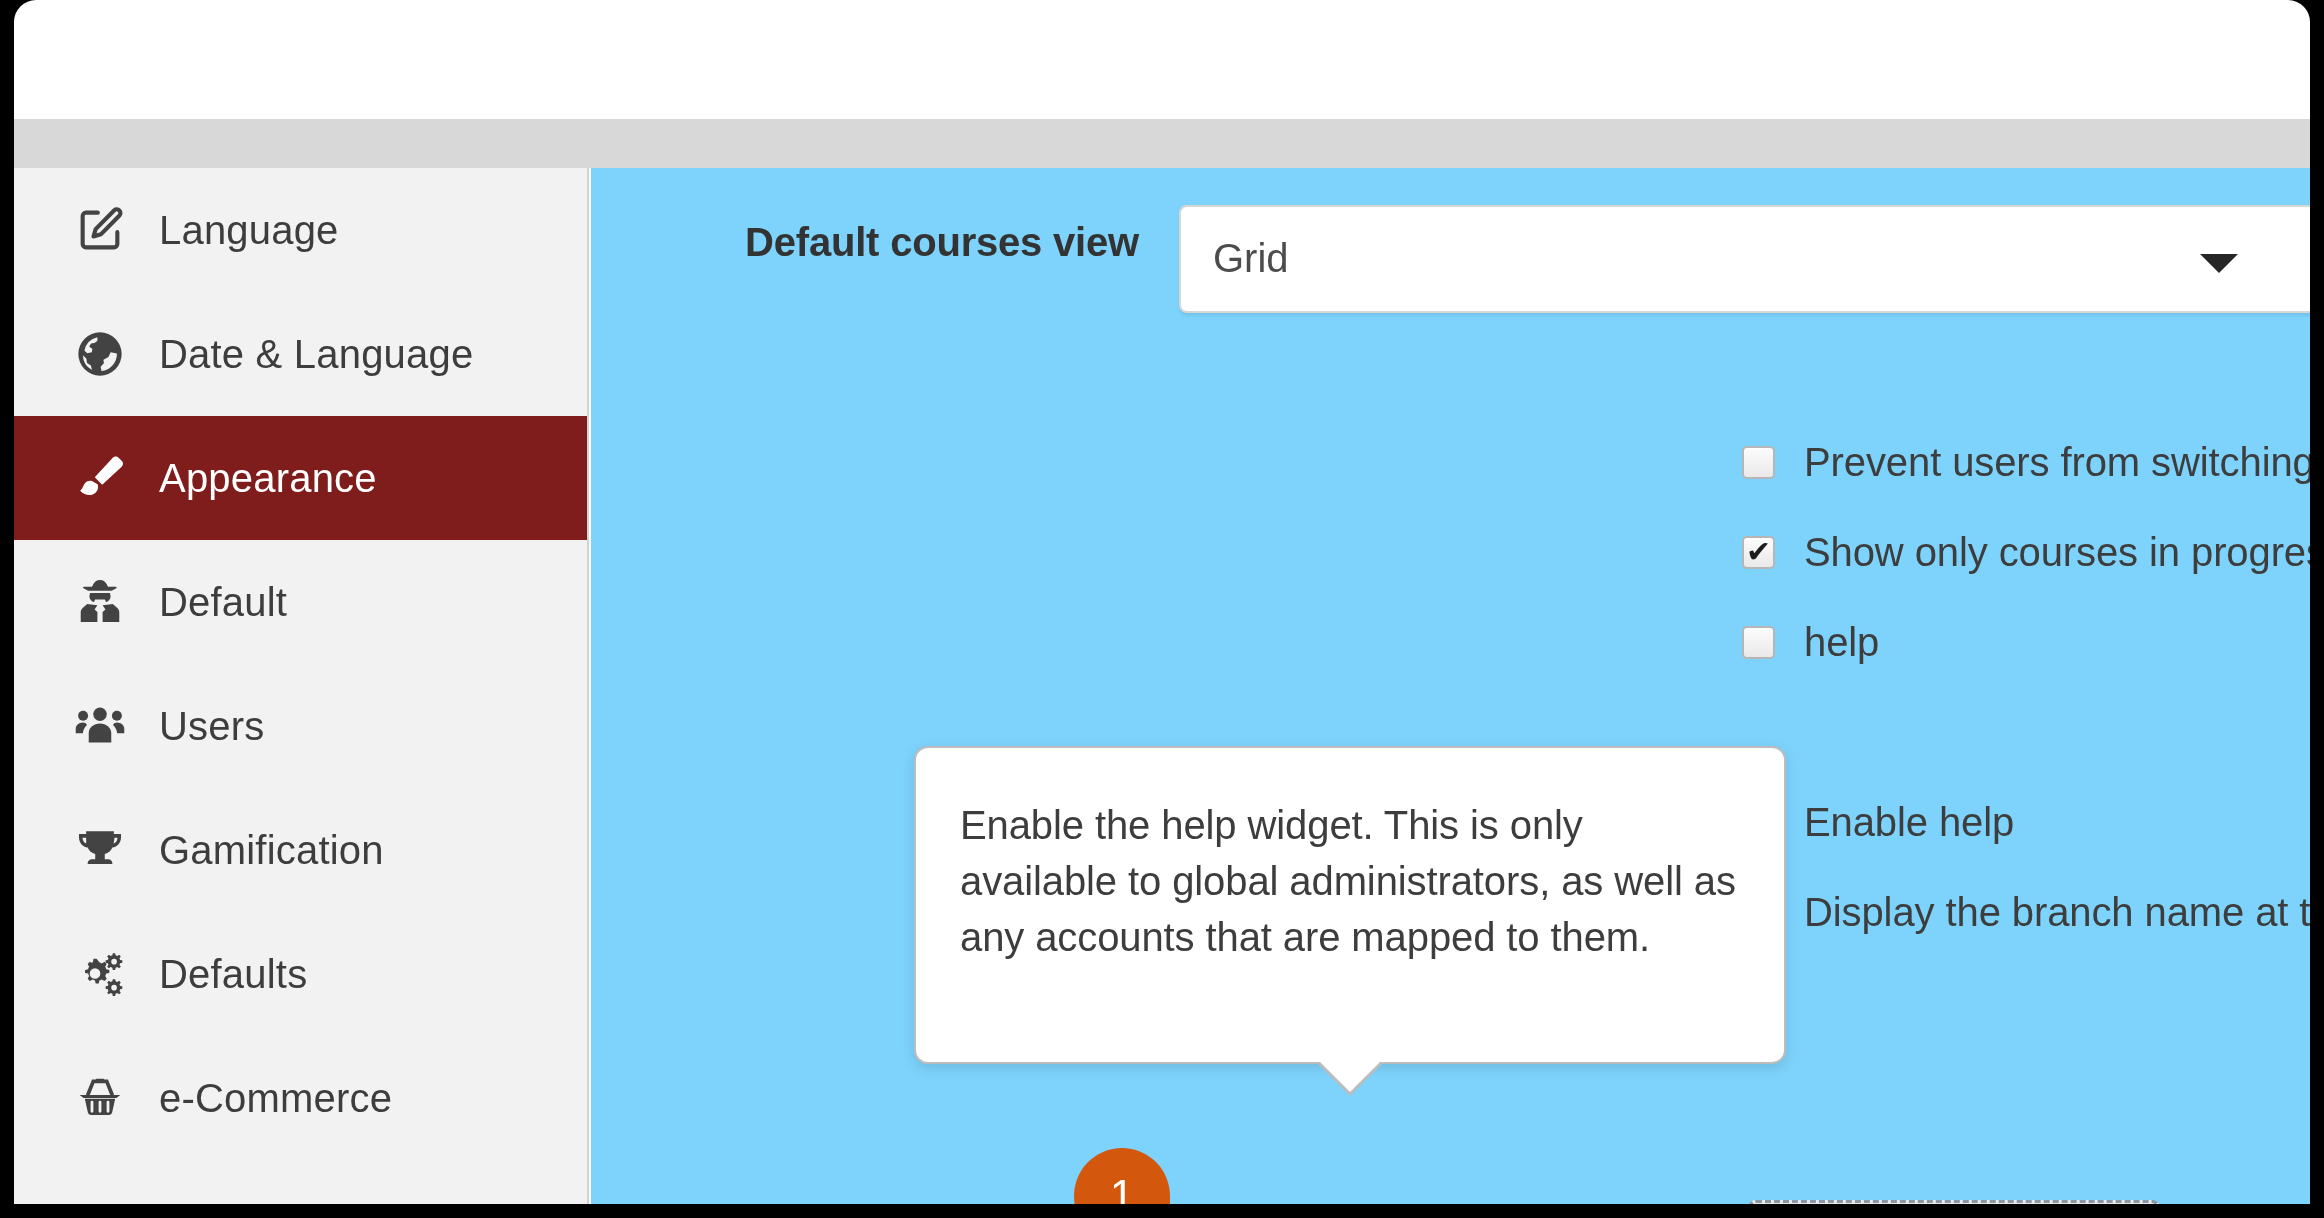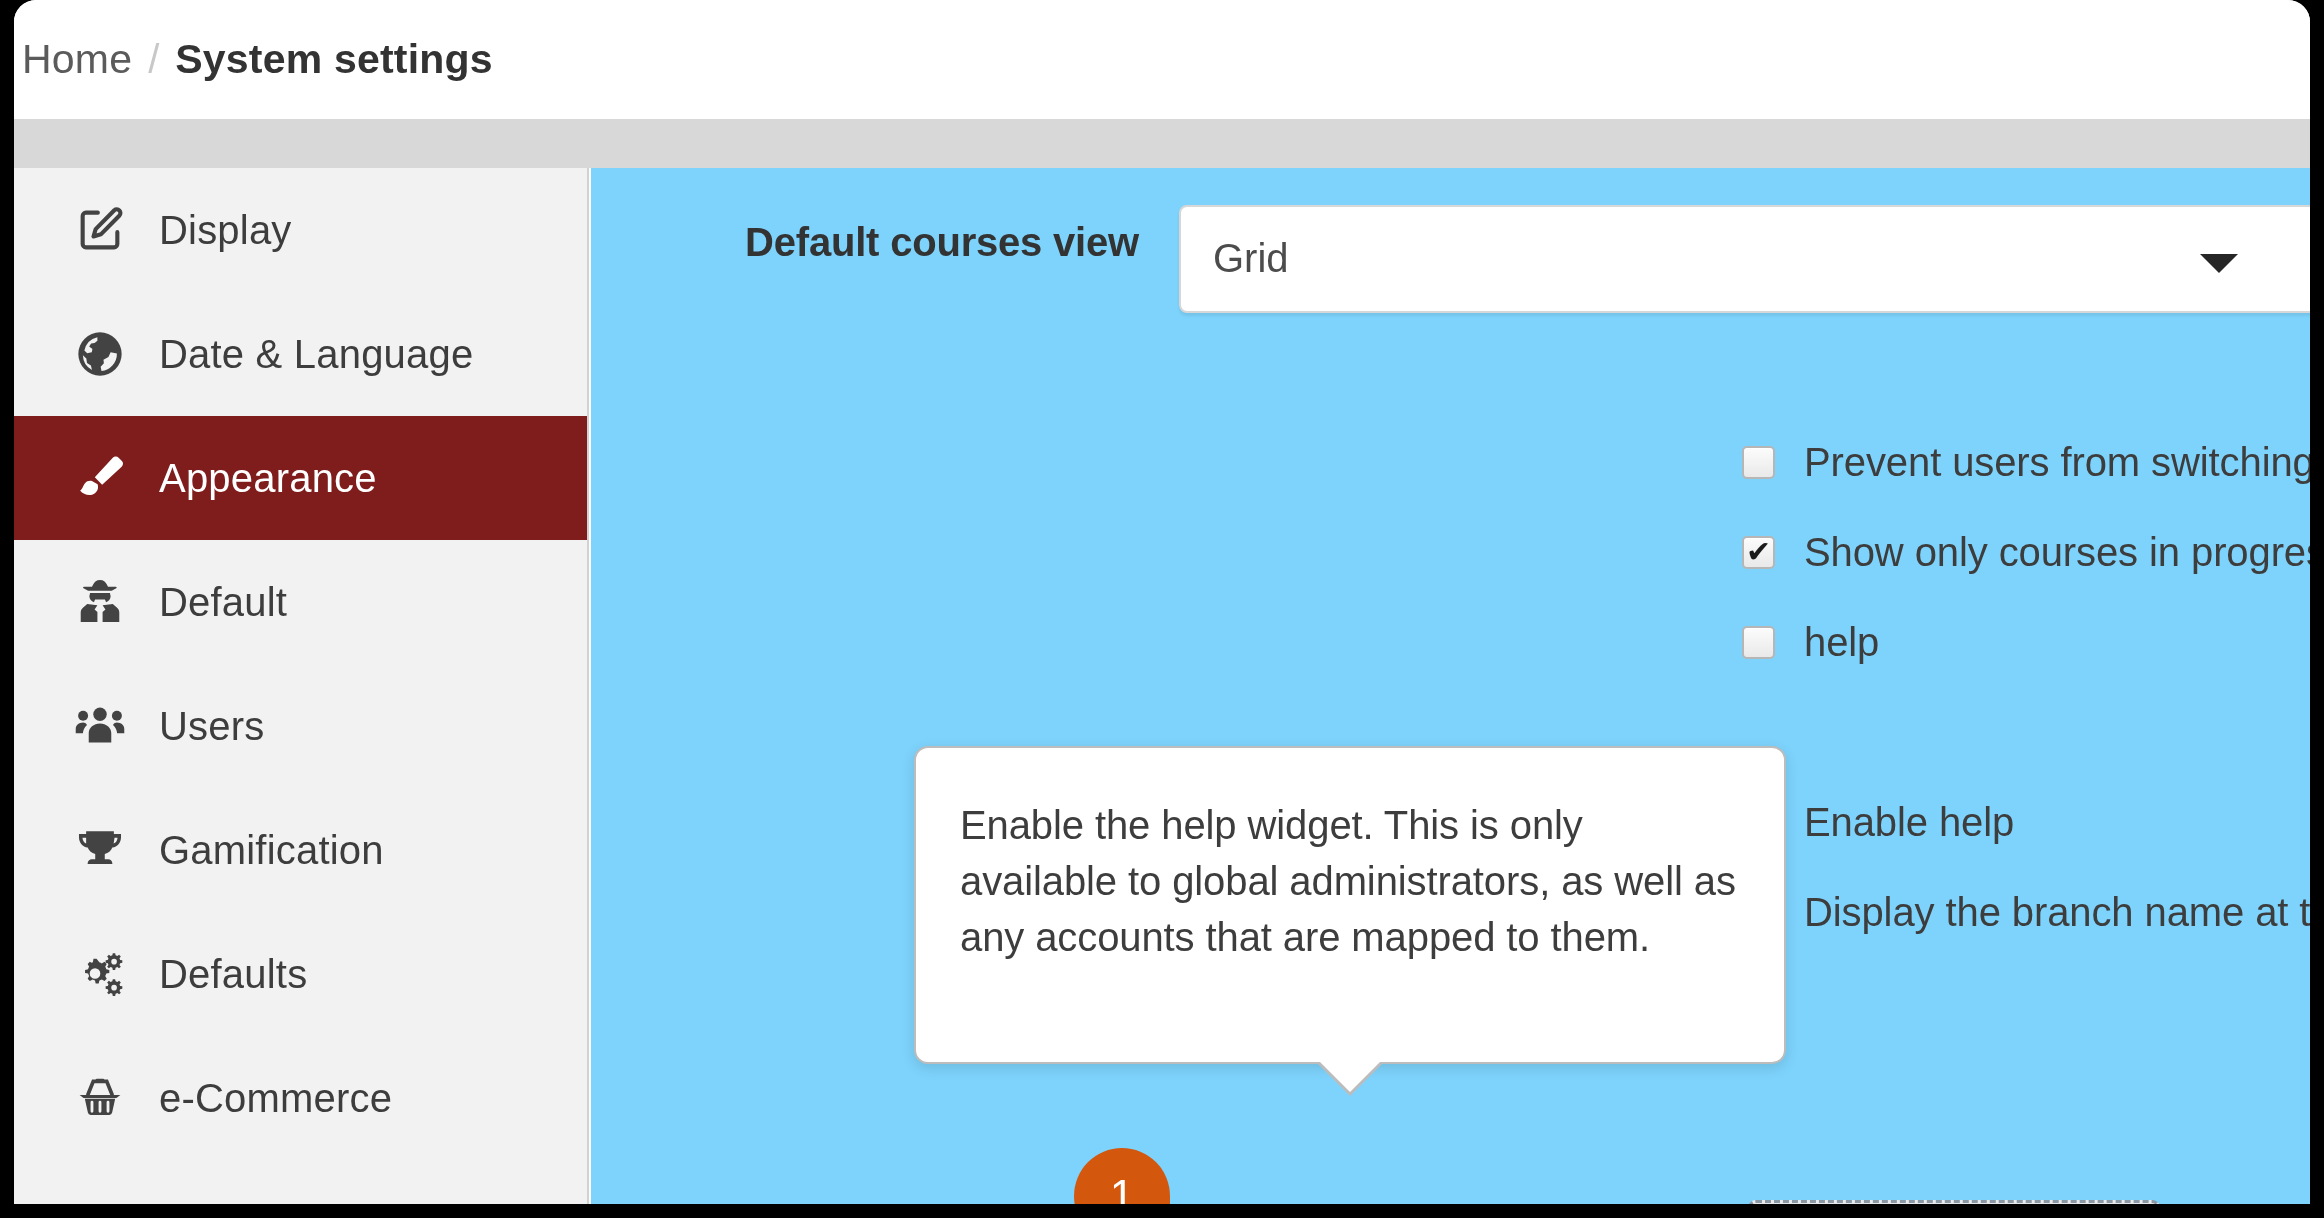--- a/index.html
+++ b/index.html
@@ -260,40 +260,35 @@
     font-weight: 400;
     transform: rotate(-90deg);
   }
 </style>
 </head>
 <body>
 
 <div id="frame">
 <div id="page">
 
-  <div id="breadcrumb">
-    <span class="crumb-home">Home</span>
-    <span class="crumb-sep">/</span>
-    <span class="crumb-current">System settings</span>
-  </div>
 
   <div id="gray-band"></div>
 
   <div id="body-area">
 
     <div id="sidebar">
 
       <div class="nav-item">
         <span class="nav-icon">
           <svg viewBox="0 0 24 24" fill="none" stroke="currentColor" stroke-width="1.9" stroke-linecap="round" stroke-linejoin="round">
             <path d="M11 4H5.5A1.5 1.5 0 0 0 4 5.5v13A1.5 1.5 0 0 0 5.5 20h13a1.5 1.5 0 0 0 1.5-1.5V13"></path>
             <path d="M18.6 2.9a1.7 1.7 0 0 1 2.4 2.4L12.4 14 9 15l1-3.4z"></path>
           </svg>
         </span>
-        <span class="nav-label">Display</span>
+        <span class="nav-label">Language</span>
       </div>
 
       <div class="nav-item">
         <span class="nav-icon">
           <svg viewBox="0 0 24 24" fill="currentColor">
             <path d="M12 2a10 10 0 1 0 0 20 10 10 0 0 0 0-20zm-1.2 2.3v1.6l-1.3 1-1.6.2-.9 1.4 1.5 1.2-.3 1.5-2.1.4-1.3-1.2A8 8 0 0 1 10.8 4.3zM4.1 12.6l1.6 1.5.3 2 1.8 1.2.5 2.1A8 8 0 0 1 4.1 12.6zm8.6 7.3-.4-2 1.5-1.6-.2-1.7 2.3-1.2 1-2.2 2.9.6a8 8 0 0 1-7.1 8.1z"></path>
           </svg>
         </span>
         <span class="nav-label">Date &amp; Language</span>
       </div>

